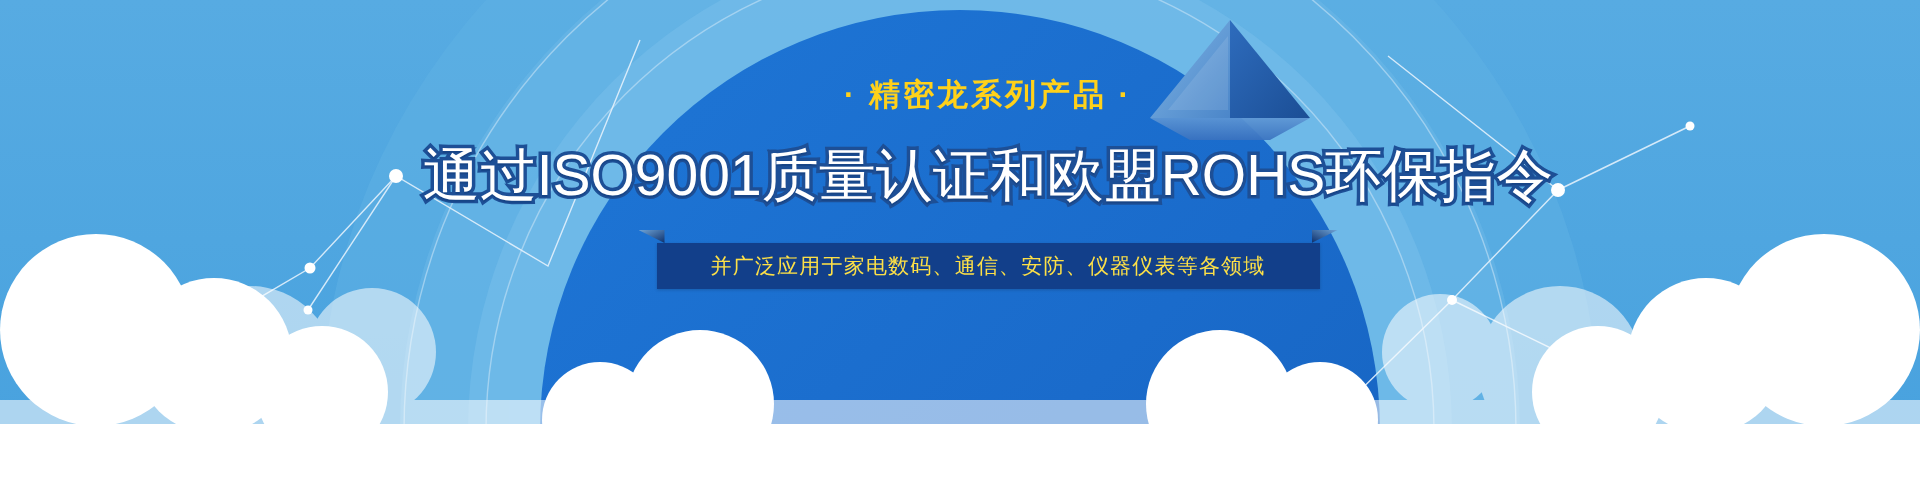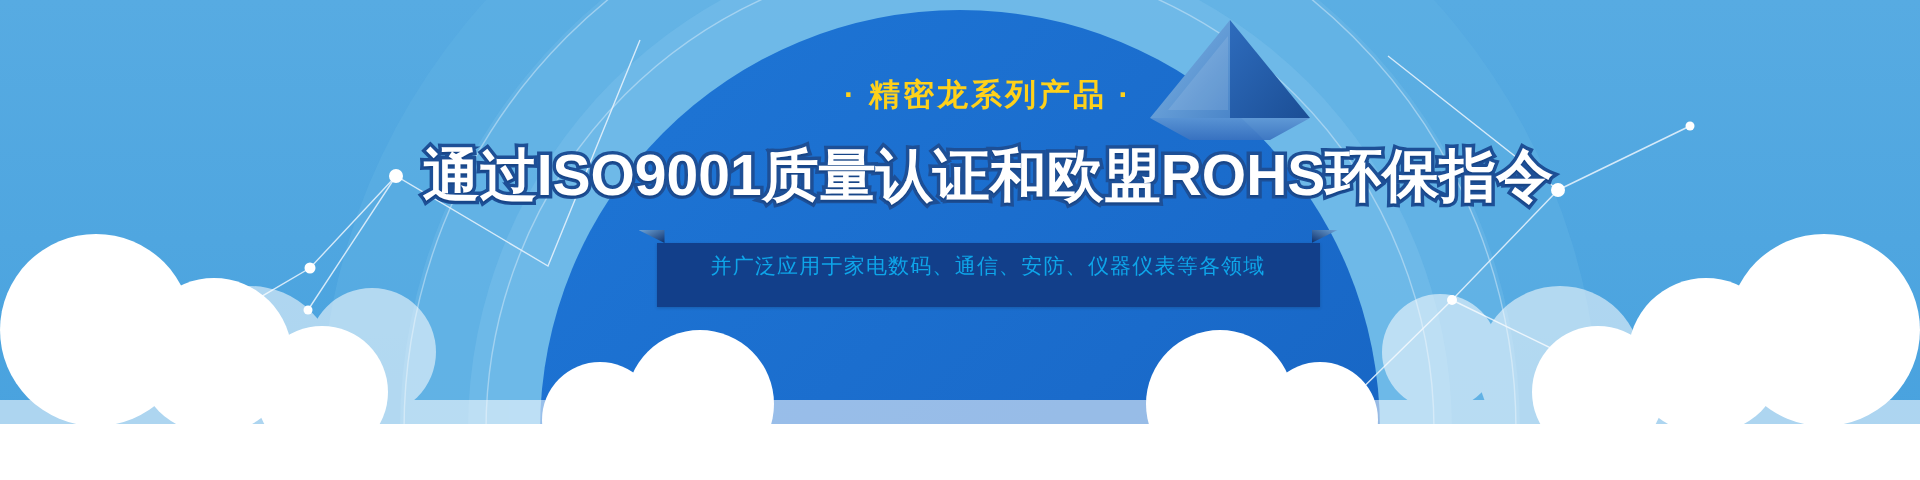--- a/index.html
+++ b/index.html
@@ -23,36 +23,36 @@
   }
   #subtitle{
     margin-top:74px;
     font-size:31px;font-weight:bold;letter-spacing:3px;
     color:#ffd11a;
     font-family:"Liberation Sans","DejaVu Sans",sans-serif;
     white-space:nowrap;
   }
   #headline{
     margin-top:22px;
-    font-size:57px;font-weight:bold;letter-spacing:0px;
+    font-size:57px;font-weight:normal;letter-spacing:0px;
     color:#ffffff;
     white-space:nowrap;
     -webkit-text-stroke:7px #1d4f96;
     paint-order:stroke fill;
     text-shadow:0 2px 0 rgba(13,52,110,.35);
   }
   #ribbon-wrap{
     position:relative;margin-top:28px;
   }
   #ribbon{
     position:relative;
     background:#123f8a;
-    height:64px;line-height:46px;
+    height:46px;line-height:46px;
     padding:0 54px;
-    color:#0ea5e9;
+    color:#fde047;
     font-size:21px;letter-spacing:1.2px;
     white-space:nowrap;
     box-shadow:0 1px 3px rgba(0,0,0,.18);
   }
   
   #ribbon-wrap:before,
   #ribbon-wrap:after{
     content:"";position:absolute;top:-13px;width:26px;height:13px;
   }
   #ribbon-wrap:before{

